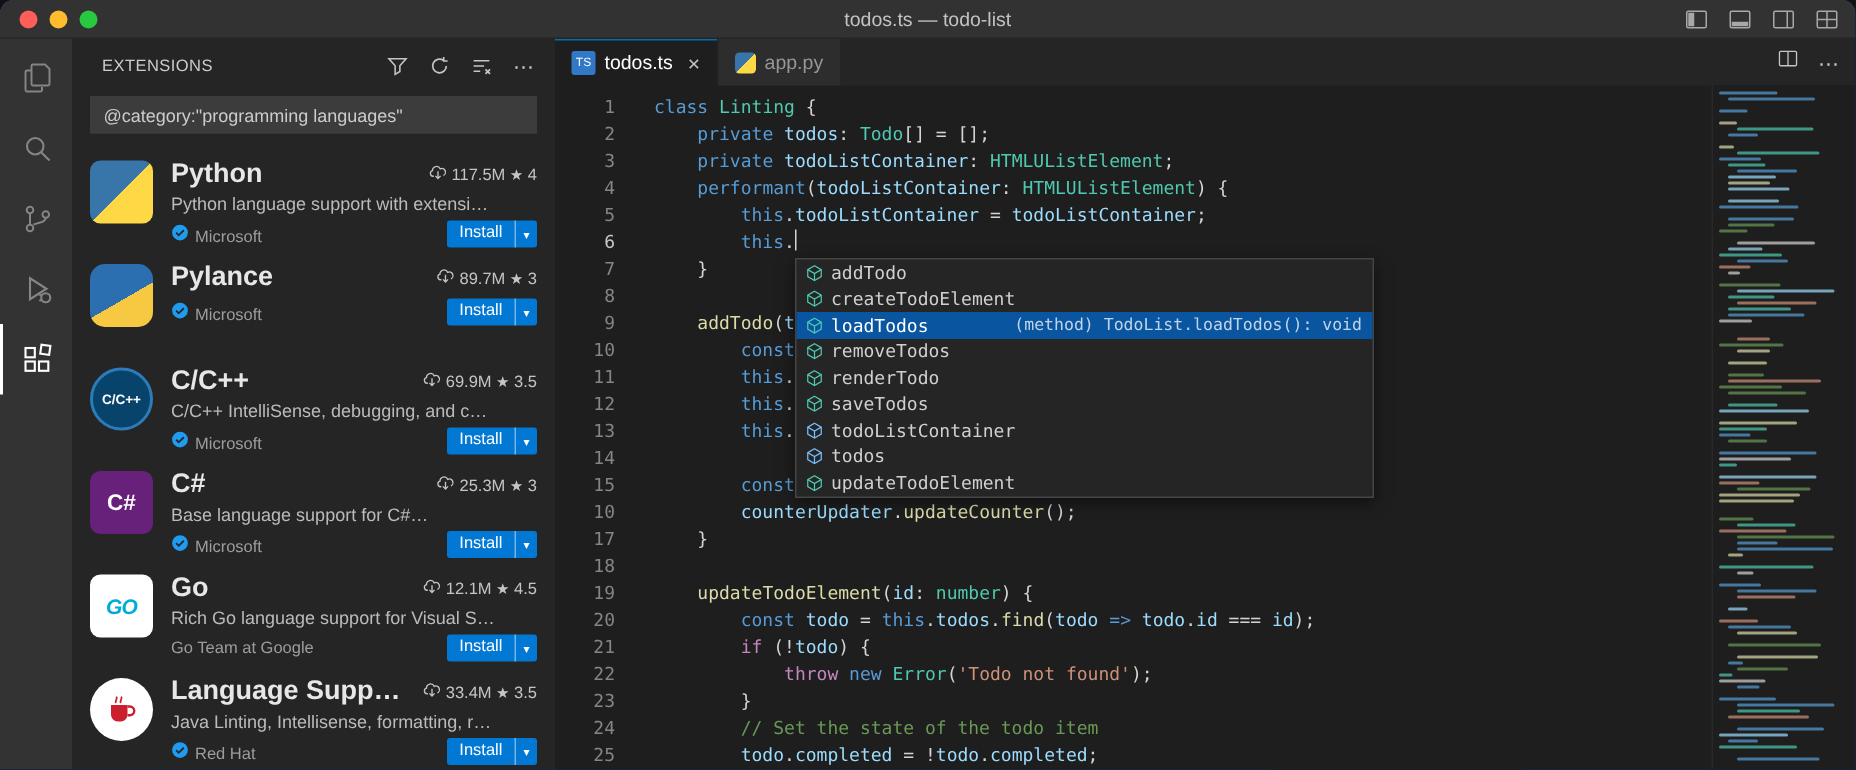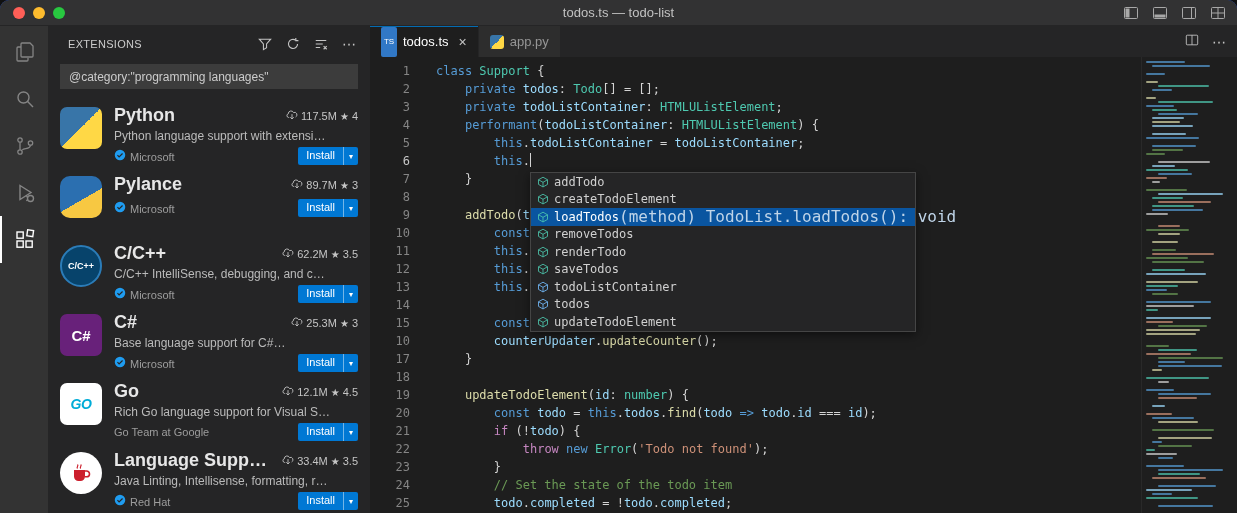--- a/index.html
+++ b/index.html
@@ -56,40 +56,40 @@
   .install{margin-left:auto;display:flex;align-items:stretch;background:var(--install);color:#fff;border-radius:2px;font-size:11px;height:18px;cursor:pointer;flex:none}
   .install-label{padding:2px 8px}
   .install-caret{padding:0 5px;border-left:1px solid rgba(255,255,255,.45);font-size:8px;display:flex;align-items:center}
 
   
   .editor{flex:1;position:relative;background:#1e1e1e;overflow:hidden}
   .tabbar{height:31px;background:#252526;display:flex;position:relative}
   .tab{display:flex;align-items:center;gap:6px;padding:0 11px;font-size:13px;color:#969696;background:#2d2d2d;border-right:1px solid #252526;cursor:pointer}
   .tab.active{background:#1e1e1e;color:#ffffff;box-shadow:inset 0 1px 0 rgba(0,122,204,.85)}
   .tab .close{color:#c5c5c5;font-size:14px;margin-left:4px;line-height:1}
-  .ts-badge{width:16px;height:30px;background:#3178c6;color:#fff;font-size:8px;font-weight:normal;display:flex;align-items:center;justify-content:center;border-radius:2px}
+  .ts-badge{width:16px;height:16px;background:#3178c6;color:#fff;font-size:8px;font-weight:normal;display:flex;align-items:center;justify-content:center;border-radius:2px}
   .py-badge{width:14px;height:14px;border-radius:3px;background:linear-gradient(135deg,#3875a8 0 50%,#ffd845 50% 100%)}
   .tab-actions{position:absolute;right:10px;top:0;height:31px;display:flex;align-items:center;gap:13px;color:#c5c5c5}
   .tab-actions .more{font-size:14px;letter-spacing:1px}
 
   .code-area{position:absolute;top:31px;left:0;right:96px;bottom:0;font-family:"DejaVu Sans Mono",monospace;font-size:12px;line-height:18px;padding-top:5px;overflow:hidden}
   .line{display:flex;height:18px}
   .ln{width:40px;text-align:right;color:#858585;flex:none;margin-right:26px;user-select:none}
   .line.cur .ln{color:#c6c6c6}
   .lc{white-space:pre}
   .c-kw{color:#569cd6}.c-ctrl{color:#c586c0}.c-type{color:#4ec9b0}.c-var{color:#9cdcfe}
   .c-fn{color:#dcdcaa}.c-str{color:#ce9178}.c-com{color:#6a9955}.c-pl{color:#d4d4d4}
   .cursor{display:inline-block;width:1.5px;height:14px;background:#d4d4d4;vertical-align:-2px}
 
   .suggest{position:absolute;left:160px;top:146px;width:386px;background:#252526;border:1px solid #454545;z-index:5;font-family:"DejaVu Sans Mono",monospace;font-size:12px;box-shadow:0 3px 10px rgba(0,0,0,.5)}
   .sg-row{display:flex;align-items:center;height:17.5px;padding:0 4px;color:#d0d0d0;cursor:pointer}
   .sg-row.selected{background:var(--sel);color:#ffffff}
   .sg-icon{width:16px;height:14px;margin-right:3px;flex:none;display:flex;align-items:center;justify-content:center}
   .sg-label{white-space:pre}
-  .sg-detail{margin-left:auto;font-size:16px;color:#bfd4e8;padding-right:3px;white-space:pre}
+  .sg-detail{margin-left:auto;font-size:11px;color:#bfd4e8;padding-right:3px;white-space:pre}
 
   .minimap{position:absolute;top:31px;right:0;bottom:0;width:96px;background:#1e1e1e;border-left:1px solid rgba(255,255,255,.05)}
   .mm-bar{position:absolute;height:2px;border-radius:1px;opacity:.7;display:block}
 </style>
 </head>
 <body>
 
 <div class="window">
 
   <div class="titlebar">
@@ -258,21 +258,21 @@
           <div class="ext-row">
             <div class="xi xi-cpp">C/C++</div>
             <div class="ext-body">
               <div class="ext-top">
                 <span class="ext-name">C/C++</span>
                 <span class="ext-meta">
                   <span><svg width="12" height="12" viewBox="0 0 16 16" fill="none" stroke="currentColor" stroke-width="1.2">
                       <path d="M4.3 11.3H3.5a2.5 2.5 0 0 1-.4-4.9A3.6 3.6 0 0 1 10 4.8a3.1 3.1 0 0 1 2.8 5.8"></path>
                       <path d="M8 6.8v6.4M5.7 11l2.3 2.3L10.3 11"></path>
                     </svg></span>
-                  <span>62.2M</span>
+                  <span>69.9M</span>
                   <span class="star">★</span>
                   <span>3.5</span>
                 </span>
               </div>
               <div class="ext-desc">C/C++ IntelliSense, debugging, and c…</div>
               <div class="ext-bottom">
                 <span class="ext-pub">
                   <span><svg width="12" height="12" viewBox="0 0 16 16">
                       <circle cx="8" cy="8" r="7" fill="#1f9cf0"></circle>
                       <path d="M4.6 8.2l2.2 2.3L11.4 6" stroke="#252526" stroke-width="1.6" fill="none"></path>
@@ -403,21 +403,21 @@
                 <rect x="1.5" y="2.5" width="13" height="11" rx="1"></rect>
                 <path d="M8 2.5v11"></path>
               </svg>
           </span>
           <span class="more">⋯</span>
         </div>
       </div>
       <div class="code-area" id="code">
           <div class="line">
             <span class="ln">1</span>
-            <span class="lc"><span class="c-kw">class </span><span class="c-type">Support</span><span class="c-pl"> {</span></span>
+            <span class="lc"><span class="c-kw">class </span><span class="c-type">Linting</span><span class="c-pl"> {</span></span>
           </div>
           <div class="line">
             <span class="ln">2</span>
             <span class="lc"><span class="c-pl">    </span><span class="c-kw">private</span><span class="c-pl"> </span><span class="c-var">todos</span><span class="c-pl">: </span><span class="c-type">Todo</span><span class="c-pl">[] = [];</span></span>
           </div>
           <div class="line">
             <span class="ln">3</span>
             <span class="lc"><span class="c-pl">    </span><span class="c-kw">private</span><span class="c-pl"> </span><span class="c-var">todoListContainer</span><span class="c-pl">: </span><span class="c-type">HTMLUListElement</span><span class="c-pl">;</span></span>
           </div>
           <div class="line">

